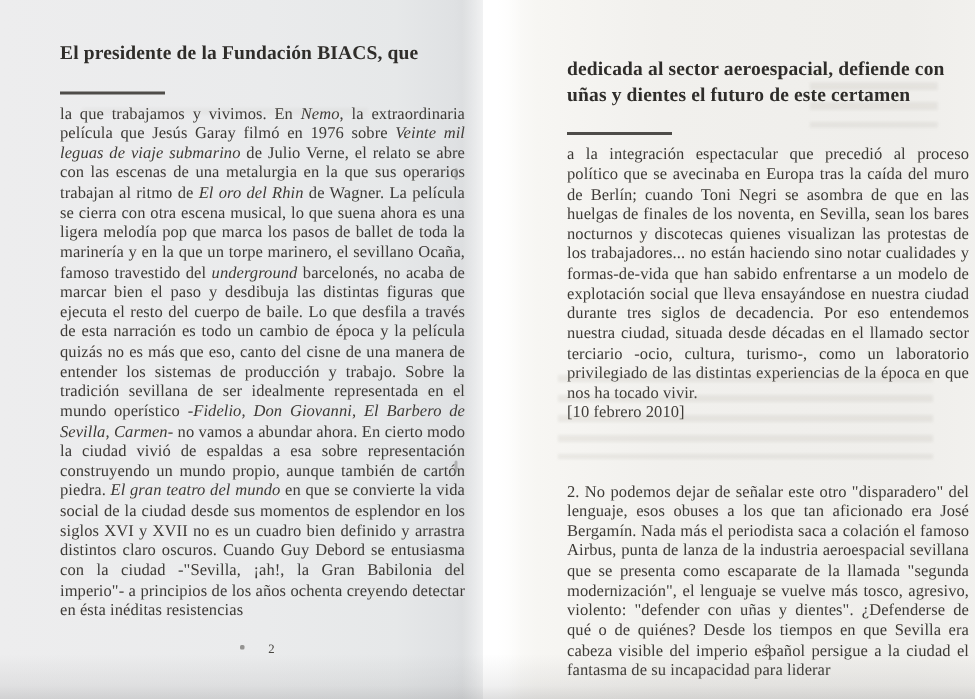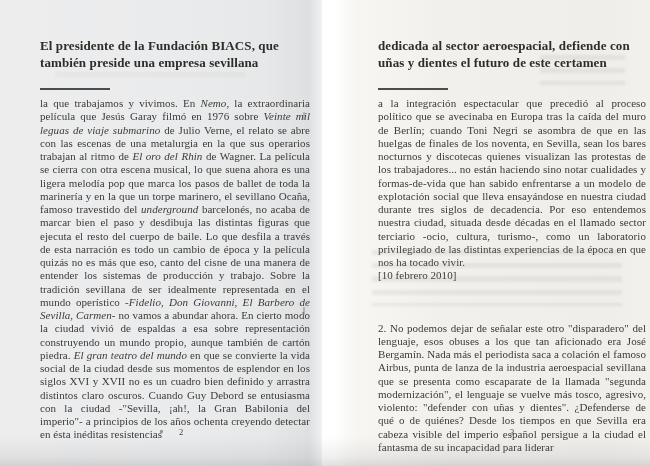--- a/index.html
+++ b/index.html
@@ -29,21 +29,21 @@
   }
   
   #bottom-shade {
     position: absolute; left: 0; bottom: 0; width: 650px; height: 30px;
     background: linear-gradient(180deg, rgba(110,110,112,0) 0%, rgba(110,110,112,0.10) 70%, rgba(110,110,112,0.22) 100%);
     pointer-events: none;
   }
 
   
   .column { position: absolute; color: #3d3a36; }
-  #col-left  { left: 40px;  top: 38px; width: 270px; }
+  #col-left  { left: 40px;  top: 27px; width: 270px; }
   #col-right { left: 46px;  top: 38px; width: 268px; }
 
   .heading {
     font-weight: bold;
     font-size: 13px;
     line-height: 16.5px;
     color: #2f2d2a;
     letter-spacing: 0.1px;
   }
   .rule {
@@ -99,21 +99,20 @@
 </style>
 </head>
 <body>
 
 <div id="spread">
 
   <div class="page" id="page-left">
     <div class="column" id="col-left">
       <div class="heading">
         <div>El presidente de la Fundación BIACS, que</div>
-        <div>también preside una empresa sevillana</div>
       </div>
       <div class="rule"></div>
       <div class="body-text">
           <p><span>la que trabajamos y vivimos. En </span><i>Nemo</i><span>, la extraordinaria película que Jesús Garay filmó en 1976 sobre </span><i>Veinte mil leguas de viaje submarino</i><span> de Julio Verne, el relato se abre con las escenas de una metalurgia en la que sus operarios trabajan al ritmo de </span><i>El oro del Rhin</i><span> de Wagner. La película se cierra con otra escena musical, lo que suena ahora es una ligera melodía pop que marca los pasos de ballet de toda la marinería y en la que un torpe marinero, el sevillano Ocaña, famoso travestido del </span><i>underground</i><span> barcelonés, no acaba de marcar bien el paso y desdibuja las distintas figuras que ejecuta el resto del cuerpo de baile. Lo que desfila a través de esta narración es todo un cambio de época y la película quizás no es más que eso, canto del cisne de una manera de entender los sistemas de producción y trabajo. Sobre la tradición sevillana de ser idealmente representada en el mundo operístico -</span><i>Fidelio, Don Giovanni, El Barbero de Sevilla, Carmen</i><span>- no vamos a abundar ahora. En cierto modo la ciudad vivió de espaldas a esa sobre representación construyendo un mundo propio, aunque también de cartón piedra. </span><i>El gran teatro del mundo</i><span> en que se convierte la vida social de la ciudad desde sus momentos de esplendor en los siglos XVI y XVII no es un cuadro bien definido y arrastra distintos claro oscuros. Cuando Guy Debord se entusiasma con la ciudad -"Sevilla, ¡ah!, la Gran Babilonia del imperio"- a principios de los años ochenta creyendo detectar en ésta inéditas resistencias</span></p>
         </div>
     </div>
     <div class="page-number" id="page-number-left">2</div>
     <div class="ghost" id="ghost-left-1"></div>
     <div class="dust-speck"></div>
   </div>

